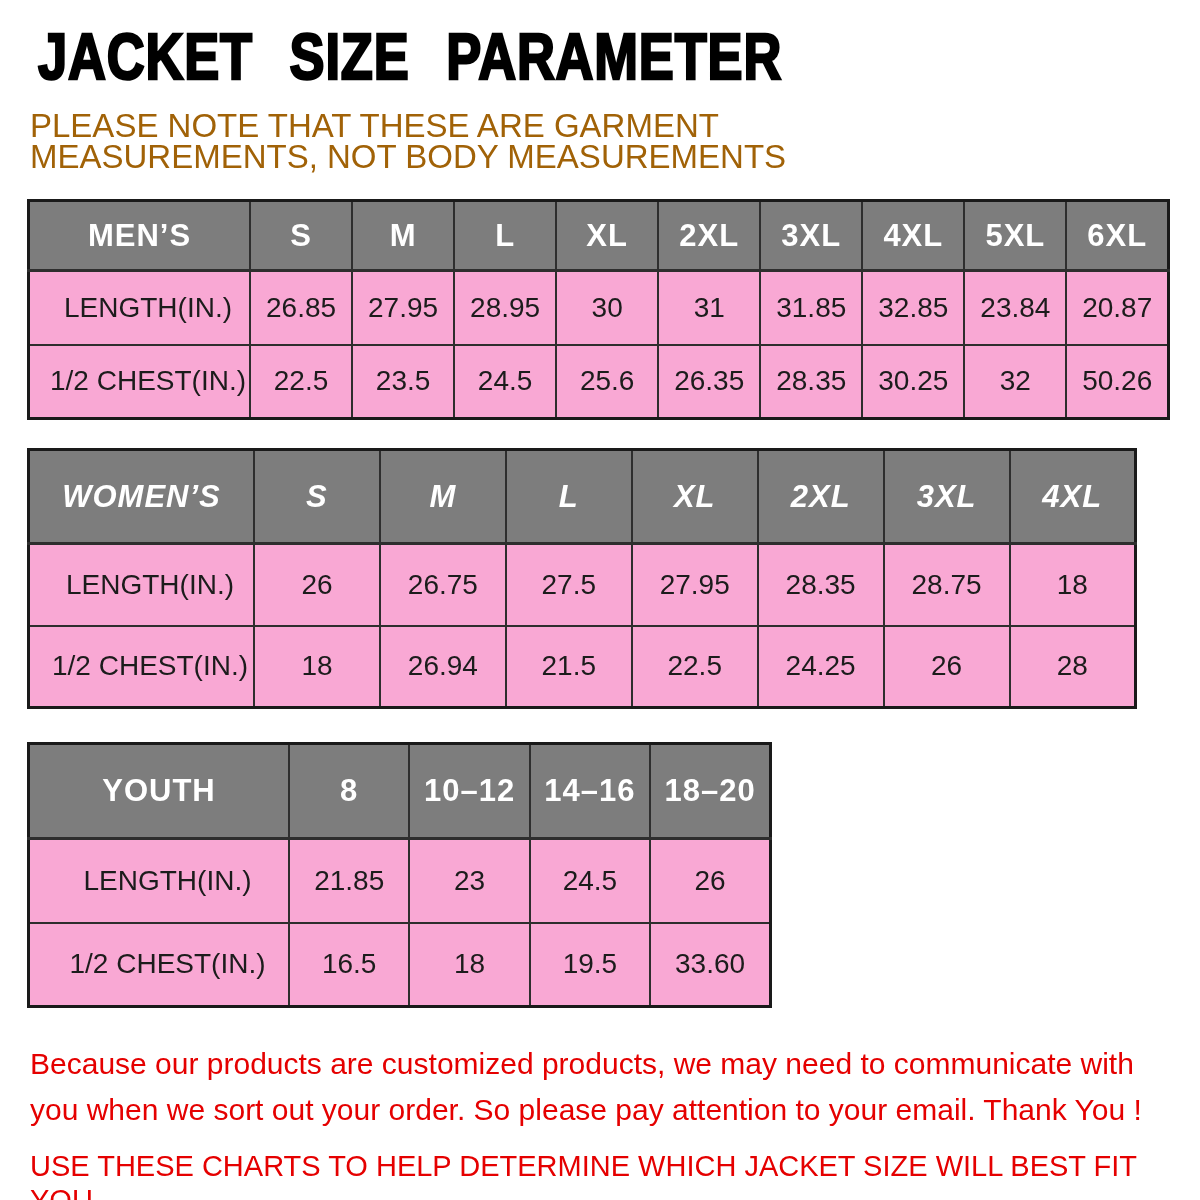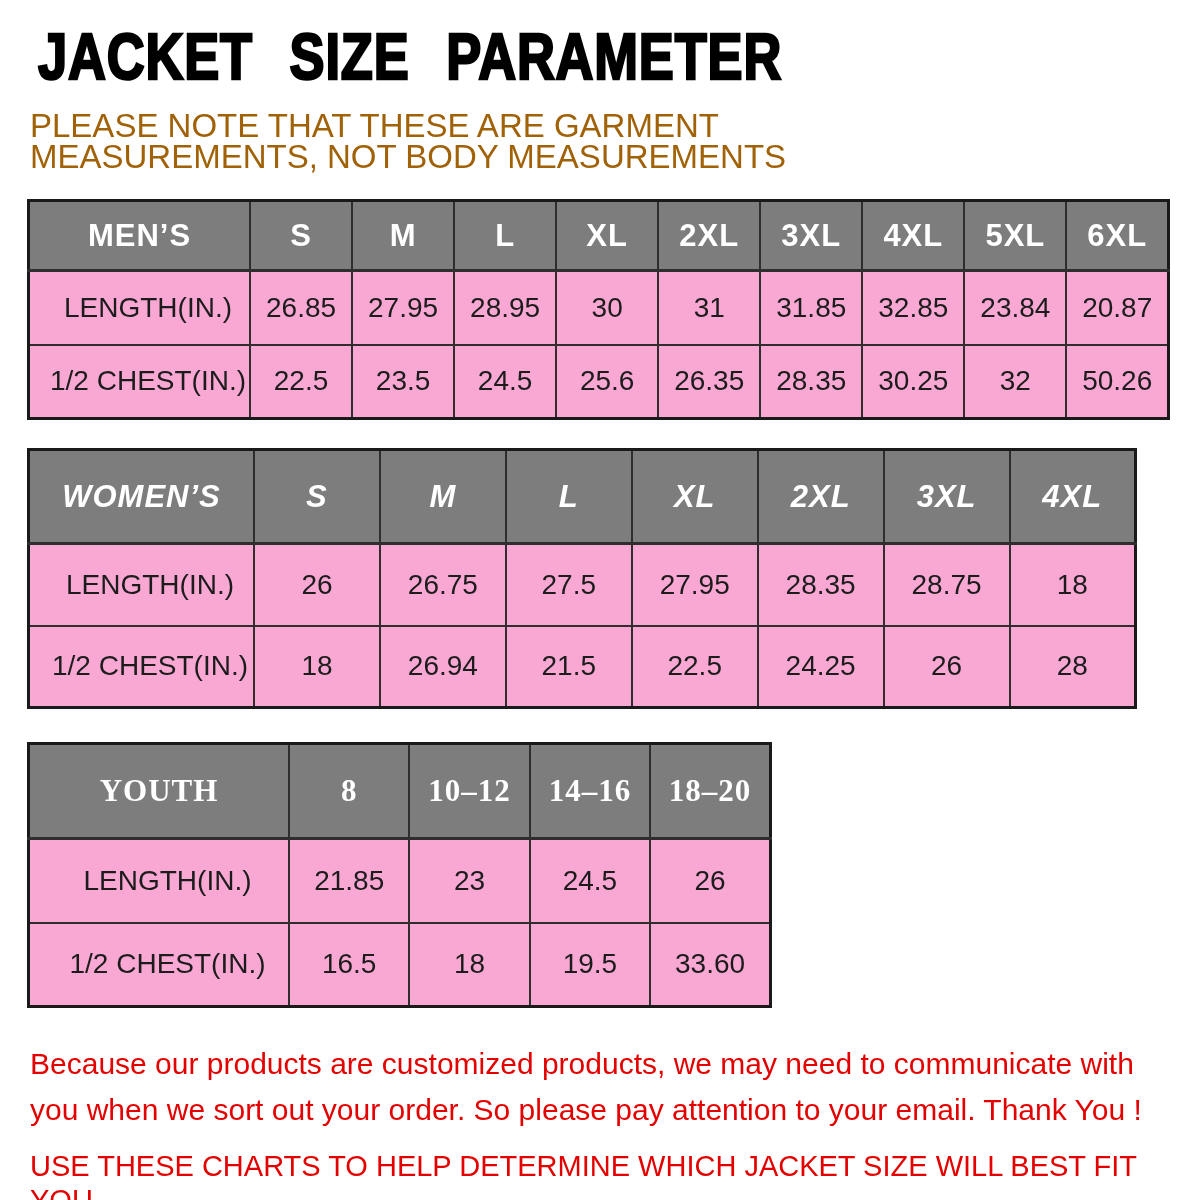--- a/index.html
+++ b/index.html
@@ -68,21 +68,21 @@
   table.men   thead tr { height: 70px; }
   table.men   tbody tr { height: 74px; }
   table.men   th:first-child { width: 219px; }
 
   table.women { width: 1110px; margin: 28px 0 0 27px; }
   table.women thead tr { height: 94px; font-style: italic; }
   table.women tbody tr { height: 82px; }
   table.women th:first-child { width: 223px; }
 
   table.youth { width: 745px; margin: 33px 0 0 27px; }
-  table.youth thead tr { height: 95px; font-family: Liberation Serif, serif; }
+  table.youth thead tr { height: 95px; }
   table.youth tbody tr { height: 84px; }
   table.youth th:first-child { width: 258px; }
 
   .footer {
     margin: 33px 0 0 30px;
     color: #e50000;
   }
   .footer .p1 {
     max-width: 1160px;
     font-size: 30px;

